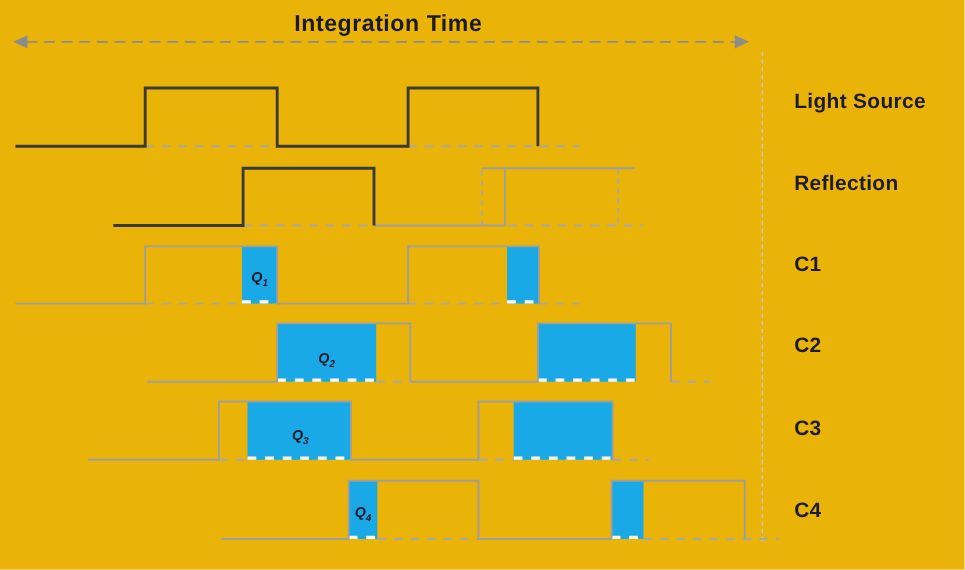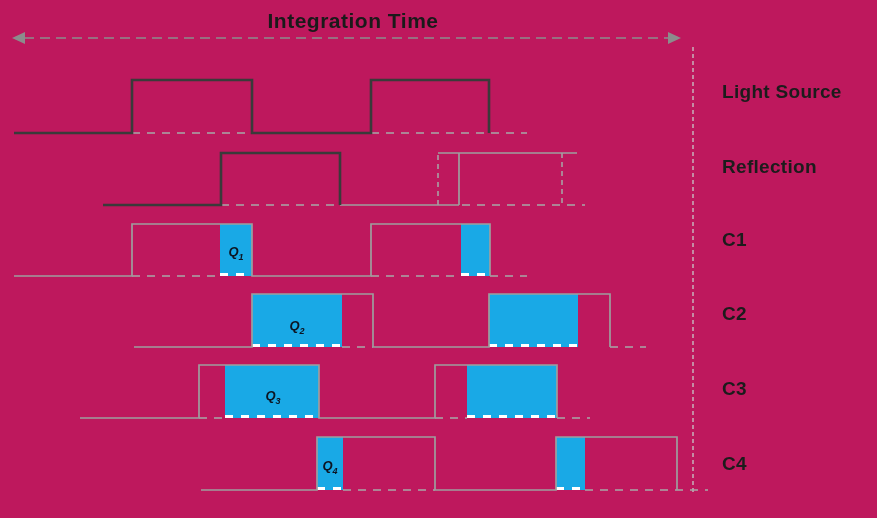--- a/index.html
+++ b/index.html
@@ -1,19 +1,19 @@
 <!DOCTYPE html>
 <html><head>
 <meta charset="utf-8">
 <style>
   html,body { margin:0; padding:0; background:#ffffff; }
   .stage {
     position:relative;
     width:877px; height:518px;
-    background:#be185d;
+    background:#eab308;
     font-family:"Liberation Sans", sans-serif;
     overflow:hidden;
   }
   svg { display:block; }
   .title-text {
     font-size:21px; font-weight:700; fill:#1a1a1a; letter-spacing:0.5px;
     text-anchor:middle;
   }
   .row-label {
     font-size:19px; font-weight:700; fill:#1c1c1c; letter-spacing:0.3px;

